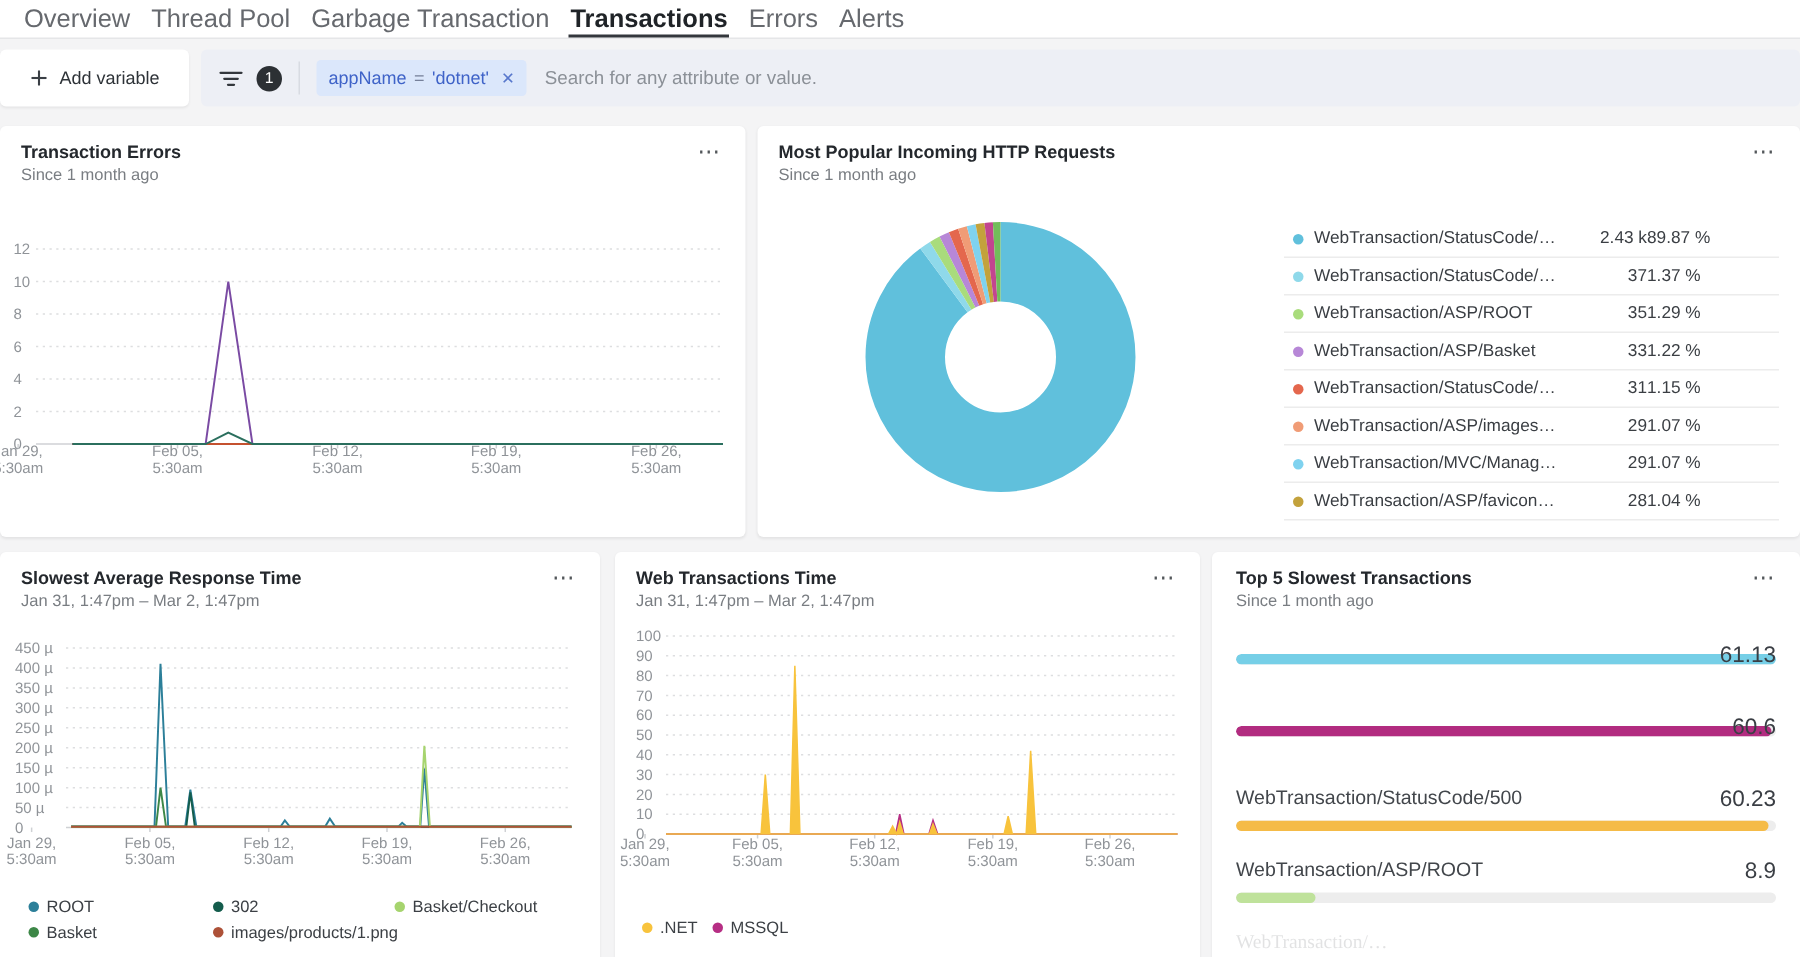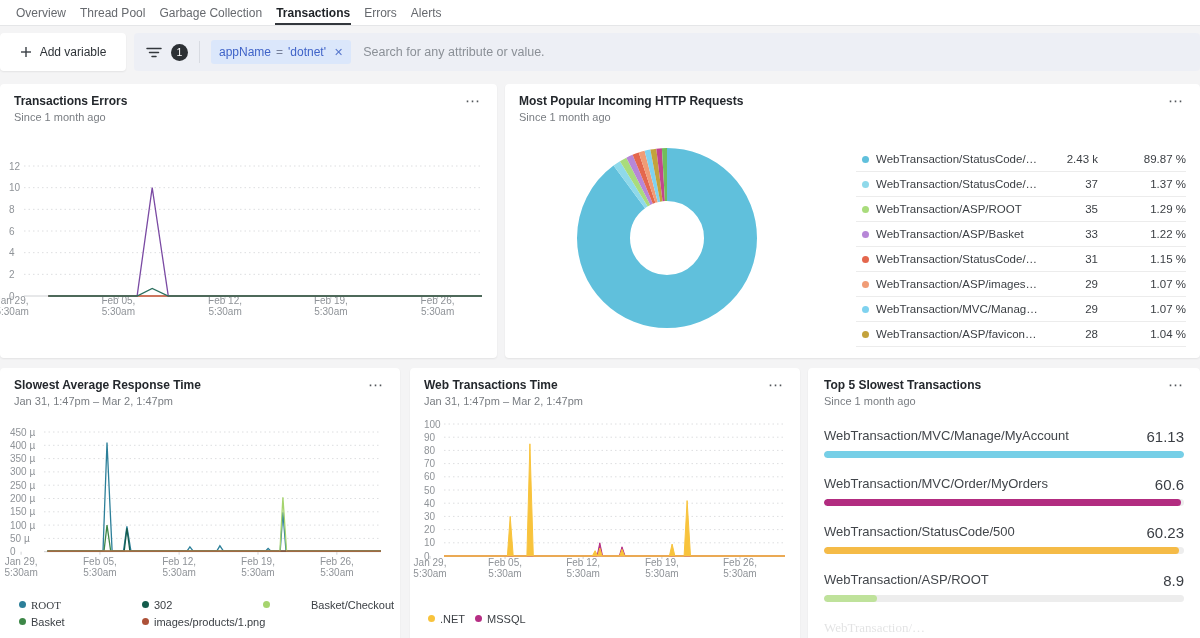--- a/index.html
+++ b/index.html
@@ -1,21 +1,21 @@
 <!DOCTYPE html>
 <html><head>
 <meta charset="utf-8">
 <style>
   html,body{margin:0;padding:0}
   body{width:1200px;height:638px;overflow:hidden;position:relative;background:#f4f4f5;
        font-family:"Liberation Sans",sans-serif;-webkit-font-smoothing:antialiased}
   
   .topnav{position:absolute;top:0;left:0;right:0;height:25px;background:#fff;
           border-bottom:1px solid #e5e6e8;display:flex;align-items:stretch;padding-left:9px}
-  .tab{font-size:12px;color:#66696e;display:flex;align-items:center;padding:0 7px;
+  .tab{font-size:17px;color:#66696e;display:flex;align-items:center;padding:0 7px;
        position:relative;cursor:pointer;white-space:nowrap}
   .tab.active{color:#1f2327;font-weight:600}
   .tab.active::after{content:"";position:absolute;left:6px;right:6px;bottom:0;height:2px;background:#33373c}
   
   .addvar{position:absolute;top:33px;left:0;width:126px;height:38px;background:#fff;border-radius:4px;
           box-shadow:0 1px 2px rgba(0,0,0,.07);display:flex;align-items:center;justify-content:center;
           gap:8px;font-size:12px;color:#2e3338;cursor:pointer}
   .searchbar{position:absolute;top:33px;left:134px;width:1066px;height:38px;background:#edeff5;
              border-radius:4px;display:flex;align-items:center;padding:0 12px;box-sizing:border-box}
   .badge{width:17px;height:17px;border-radius:50%;background:#2c3034;color:#fff;font-size:10.5px;
@@ -48,36 +48,36 @@
   .lg-dot{width:7px;height:7px;border-radius:50%;margin-right:5px;flex:none}
   
   .tbl{position:absolute;left:351px;top:54px;width:330px}
   .tblhead{font-size:11.5px;color:#3b3f44;padding-left:6px}
   .tblrows{margin-top:9px}
   .trow{display:flex;align-items:center;height:24px;border-bottom:1px solid #ececec;
         padding-left:6px;font-size:11.5px;color:#3a3e43;cursor:pointer}
   .trow .lg-dot{margin-right:7px}
   .tname{flex:1;overflow:hidden;white-space:nowrap;text-overflow:ellipsis}
   .tcount{width:60px;text-align:right;flex:none}
-  .tpct{width:88px;text-align:right;flex:none}
+  .tpct{width:88px;flex:none}
   
   .t5row{position:absolute;left:16px;right:16px}
   .t5label{font-size:13px;color:#42464b;white-space:nowrap;overflow:hidden}
   .t5val{position:absolute;right:0;top:0;font-size:15px;color:#3a3e44}
   .t5track{margin-top:8px;height:7px;border-radius:4px;background:#ededed;overflow:hidden}
   .t5fill{height:100%;border-radius:4px}
 </style>
 </head>
 <body>
 
 <div class="topnav">
   <div id="tabs" style="display:flex">
       <div class="tab">Overview</div>
       <div class="tab">Thread Pool</div>
-      <div class="tab">Garbage Collection</div>
+      <div class="tab">Garbage Transaction</div>
       <div class="tab active">Transactions</div>
       <div class="tab">Errors</div>
       <div class="tab">Alerts</div>
     </div>
 </div>
 
 <div class="addvar">
   <svg width="12" height="12" viewBox="0 0 12 12">
     <line x1="6" y1="1" x2="6" y2="11" stroke="#3a3f45" stroke-width="1.4"></line>
     <line x1="1" y1="6" x2="11" y2="6" stroke="#3a3f45" stroke-width="1.4"></line>
@@ -97,21 +97,21 @@
     <span class="chip-f">appName</span>
     <span class="chip-o">=</span>
     <span class="chip-v">'dotnet'</span>
     <span class="chip-x">✕</span>
   </div>
   <input class="search-input" placeholder="Search for any attribute or value." style="">
 </div>
 
 <div class="panel" id="p1">
   <div class="phead">
-    <div class="ptitle">Transactions Errors</div>
+    <div class="ptitle">Transaction Errors</div>
     <div class="psub">Since 1 month ago</div>
   </div>
   <div class="pmenu">⋯</div>
   <svg id="c1" class="csvg" width="497" height="182" style="top:62px">
       <line x1="24" y1="20" x2="482" y2="20" stroke="#dddee0" stroke-width="1" stroke-dasharray="1.5,3"></line>
       <text x="9" y="23.5" font-size="10" fill="#8f9398">12</text>
       <line x1="24" y1="41.66666666666666" x2="482" y2="41.66666666666666" stroke="#dddee0" stroke-width="1" stroke-dasharray="1.5,3"></line>
       <text x="9" y="45.16666666666666" font-size="10" fill="#8f9398">10</text>
       <line x1="24" y1="63.33333333333334" x2="482" y2="63.33333333333334" stroke="#dddee0" stroke-width="1" stroke-dasharray="1.5,3"></line>
       <text x="9" y="66.83333333333334" font-size="10" fill="#8f9398">8</text>
@@ -258,29 +258,29 @@
       <line x1="336.853" y1="137.7" x2="336.853" y2="140.7" stroke="#cfd1d4" stroke-width="1"></line>
       <text x="336.853" y="151" font-size="10" fill="#8f9398" text-anchor="middle">Feb 26,</text>
       <text x="336.853" y="162" font-size="10" fill="#8f9398" text-anchor="middle">5:30am</text>
       <polyline points="47.4,136.9 103.0,136.9 107.0,28.6 112.1,136.9 123.5,136.9 126.9,112.4 130.9,136.9 187.2,136.9 189.9,132.9 193.0,136.9 216.9,136.9 219.9,131.8 223.3,136.9 265.7,136.9 268.1,134.5 270.8,136.9 280.2,136.9 282.9,98.3 286.0,136.9 381.0,136.9" fill="none" stroke="#2c7f99" stroke-width="1.3"></polyline>
       <polyline points="47.4,137.2 104.0,137.2 107.0,111.1 110.7,137.2 381.0,137.2" fill="none" stroke="#3d8747" stroke-width="1.3"></polyline>
       <polyline points="47.4,137.2 124.2,137.2 126.9,114.3 129.9,137.2 381.0,137.2" fill="none" stroke="#145c4c" stroke-width="1.3"></polyline>
       <polyline points="47.4,137.2 279.9,137.2 282.9,83.2 286.6,137.2 381.0,137.2" fill="none" stroke="#a6d46e" stroke-width="1.3"></polyline>
       <polyline points="47.4,137.2 381.0,137.2" fill="none" stroke="#ad5138" stroke-width="1.3"></polyline>
     </svg>
   <div id="lg3" class="legend" style="top:228px;padding-left:19px">
-      <div class="lg-item" style="width: 123px; font-family: Liberation Serif, serif;">
+      <div class="lg-item" style="width: 123px;">
         <span class="lg-dot" style="background: rgb(44, 127, 153);"></span>
         <span>ROOT</span>
       </div>
       <div class="lg-item" style="width: 121px;">
         <span class="lg-dot" style="background: rgb(20, 92, 76);"></span>
         <span>302</span>
       </div>
-      <div class="lg-item" style="width: 130px; gap: 36px;">
+      <div class="lg-item" style="width: 130px;">
         <span class="lg-dot" style="background: rgb(166, 212, 110);"></span>
         <span>Basket/Checkout</span>
       </div>
       <div class="lg-item" style="width: 123px;">
         <span class="lg-dot" style="background: rgb(61, 135, 71);"></span>
         <span>Basket</span>
       </div>
       <div class="lg-item">
         <span class="lg-dot" style="background: rgb(173, 81, 56);"></span>
         <span>images/products/1.png</span>
@@ -348,28 +348,26 @@
 </div>
 
 <div class="panel" id="p5">
   <div class="phead">
     <div class="ptitle">Top 5 Slowest Transactions</div>
     <div class="psub">Since 1 month ago</div>
   </div>
   <div class="pmenu">⋯</div>
   <div id="t5rows">
       <div class="t5row" style="top: 60px;">
-        <div class="t5label">WebTransaction/MVC/Manage/MyAccount</div>
         <div class="t5val">61.13</div>
         <div class="t5track">
           <div class="t5fill" style="width: 100%; background: rgb(118, 207, 231);"></div>
         </div>
       </div>
       <div class="t5row" style="top: 108px;">
-        <div class="t5label">WebTransaction/MVC/Order/MyOrders</div>
         <div class="t5val">60.6</div>
         <div class="t5track">
           <div class="t5fill" style="width: 99.2%; background: rgb(178, 44, 128);"></div>
         </div>
       </div>
       <div class="t5row" style="top: 156px;">
         <div class="t5label">WebTransaction/StatusCode/500</div>
         <div class="t5val">60.23</div>
         <div class="t5track">
           <div class="t5fill" style="width: 98.5%; background: rgb(245, 187, 71);"></div>

